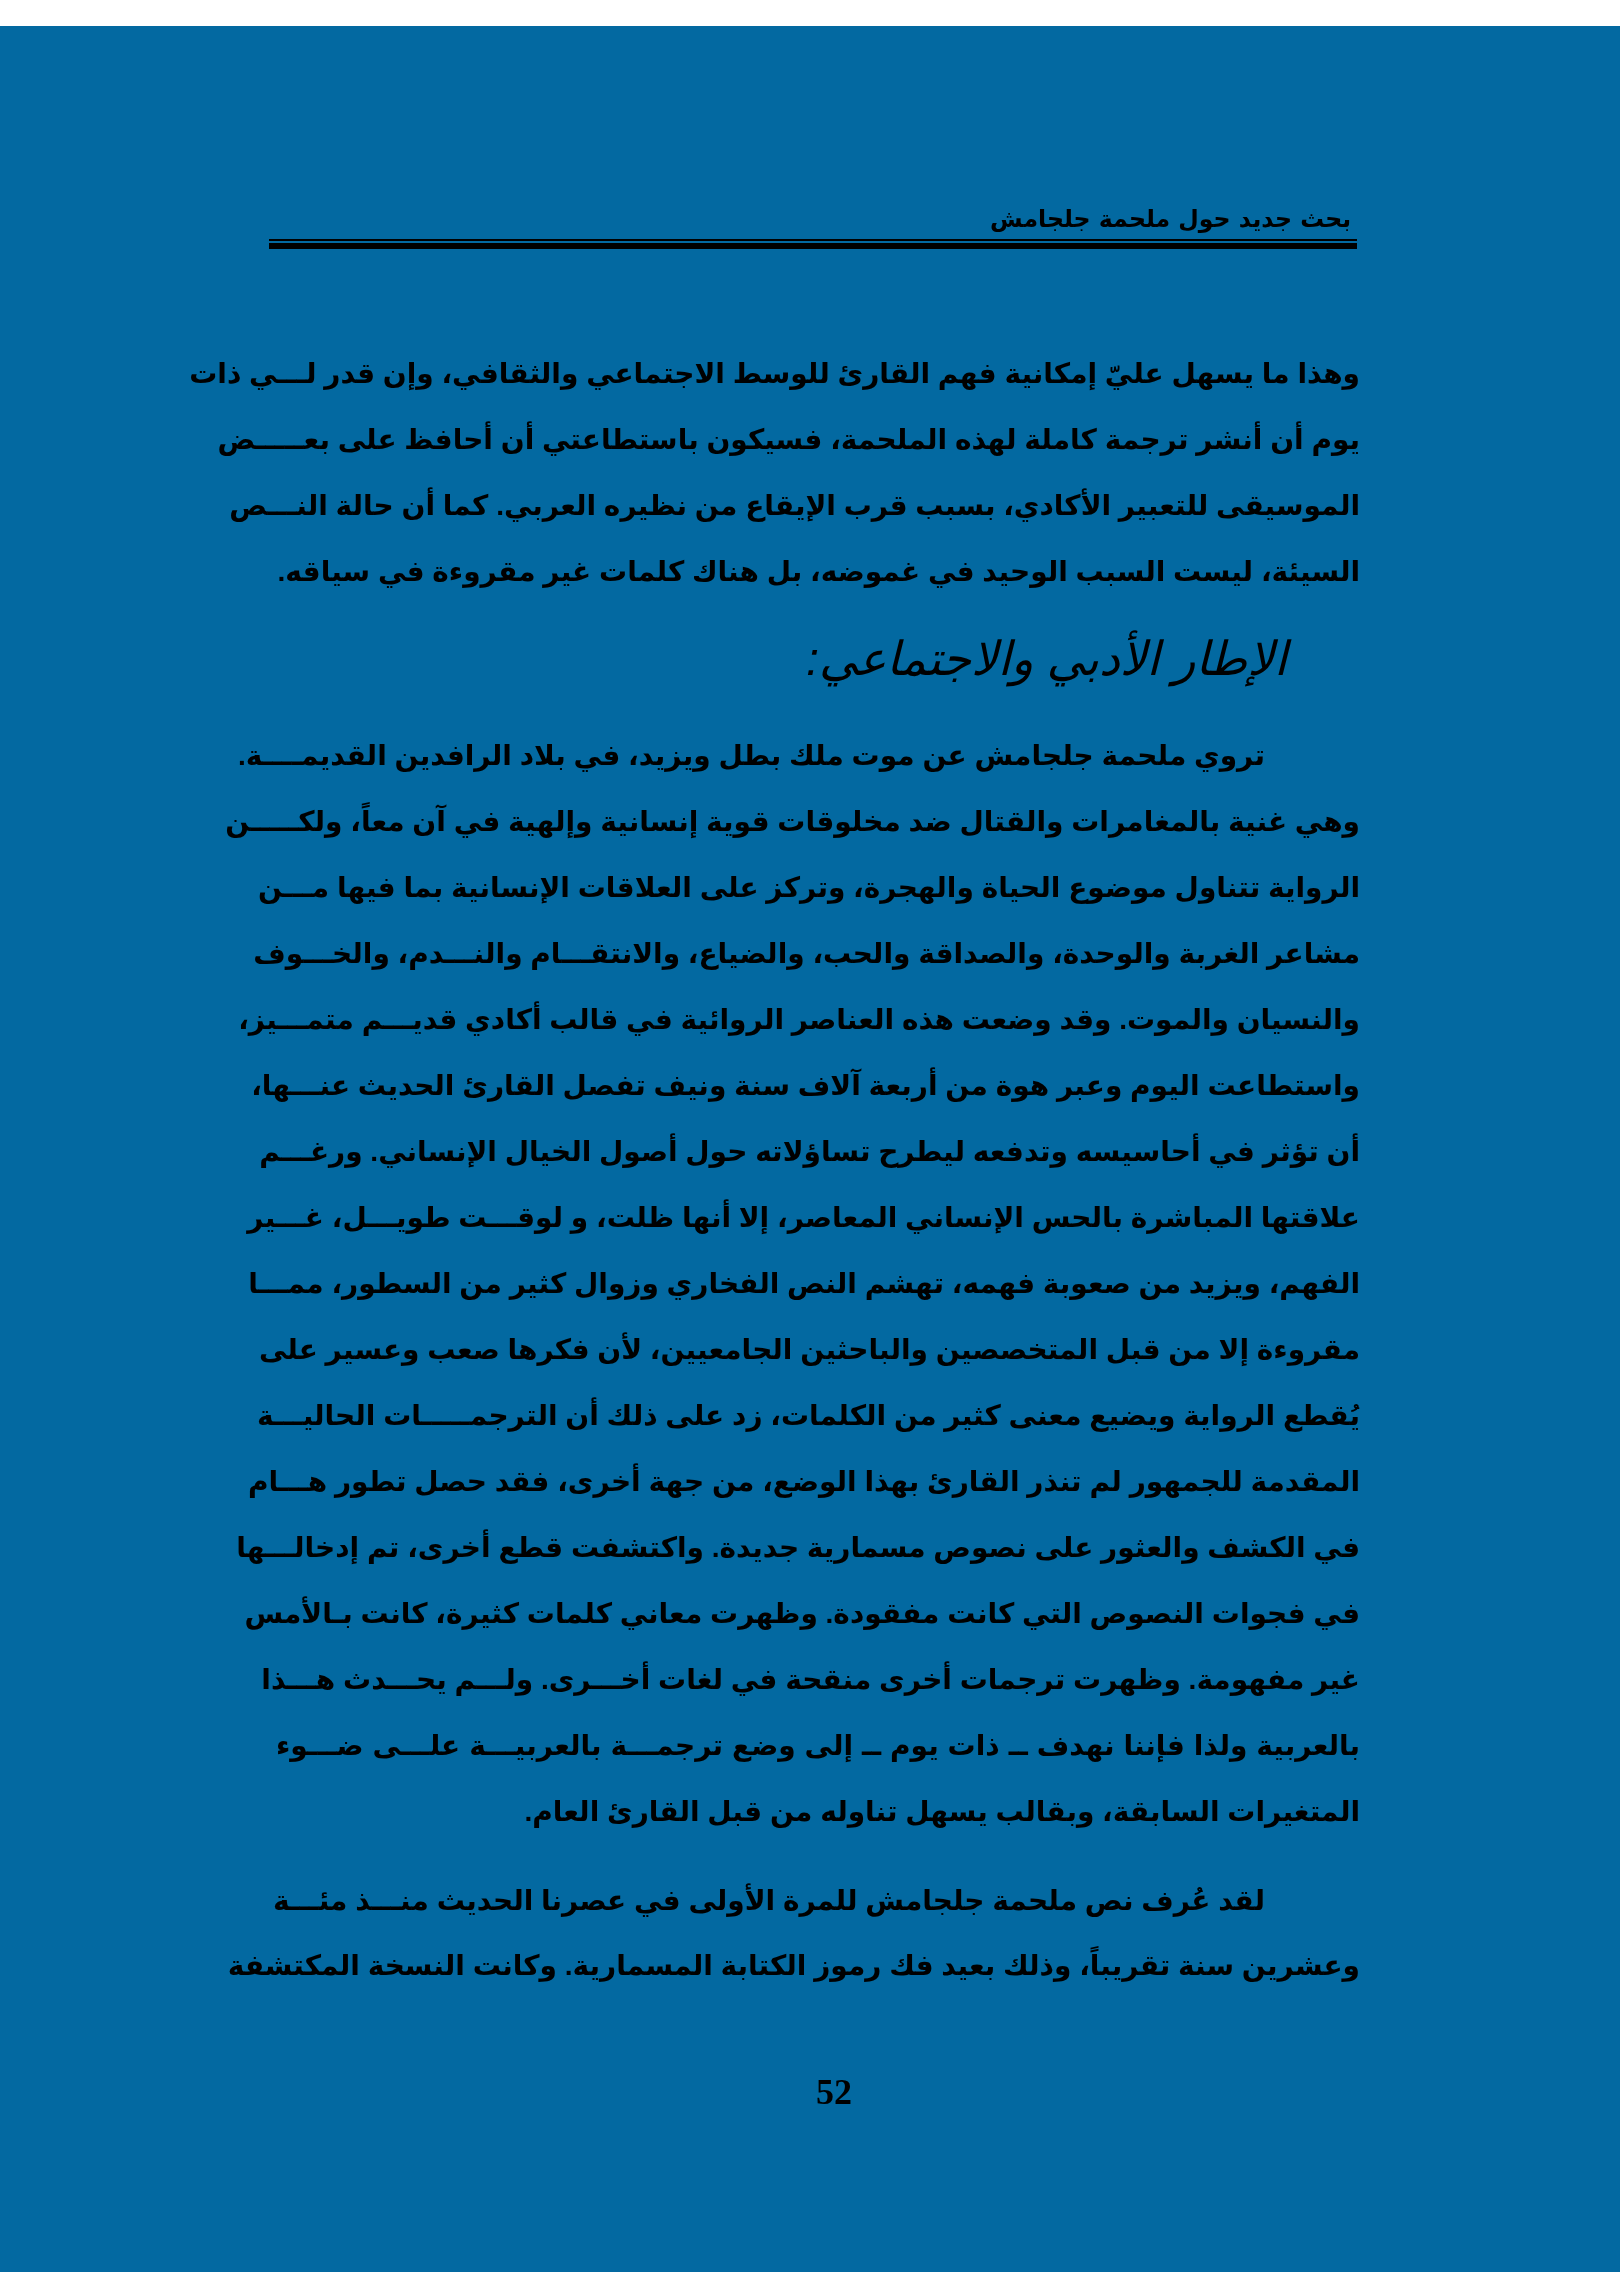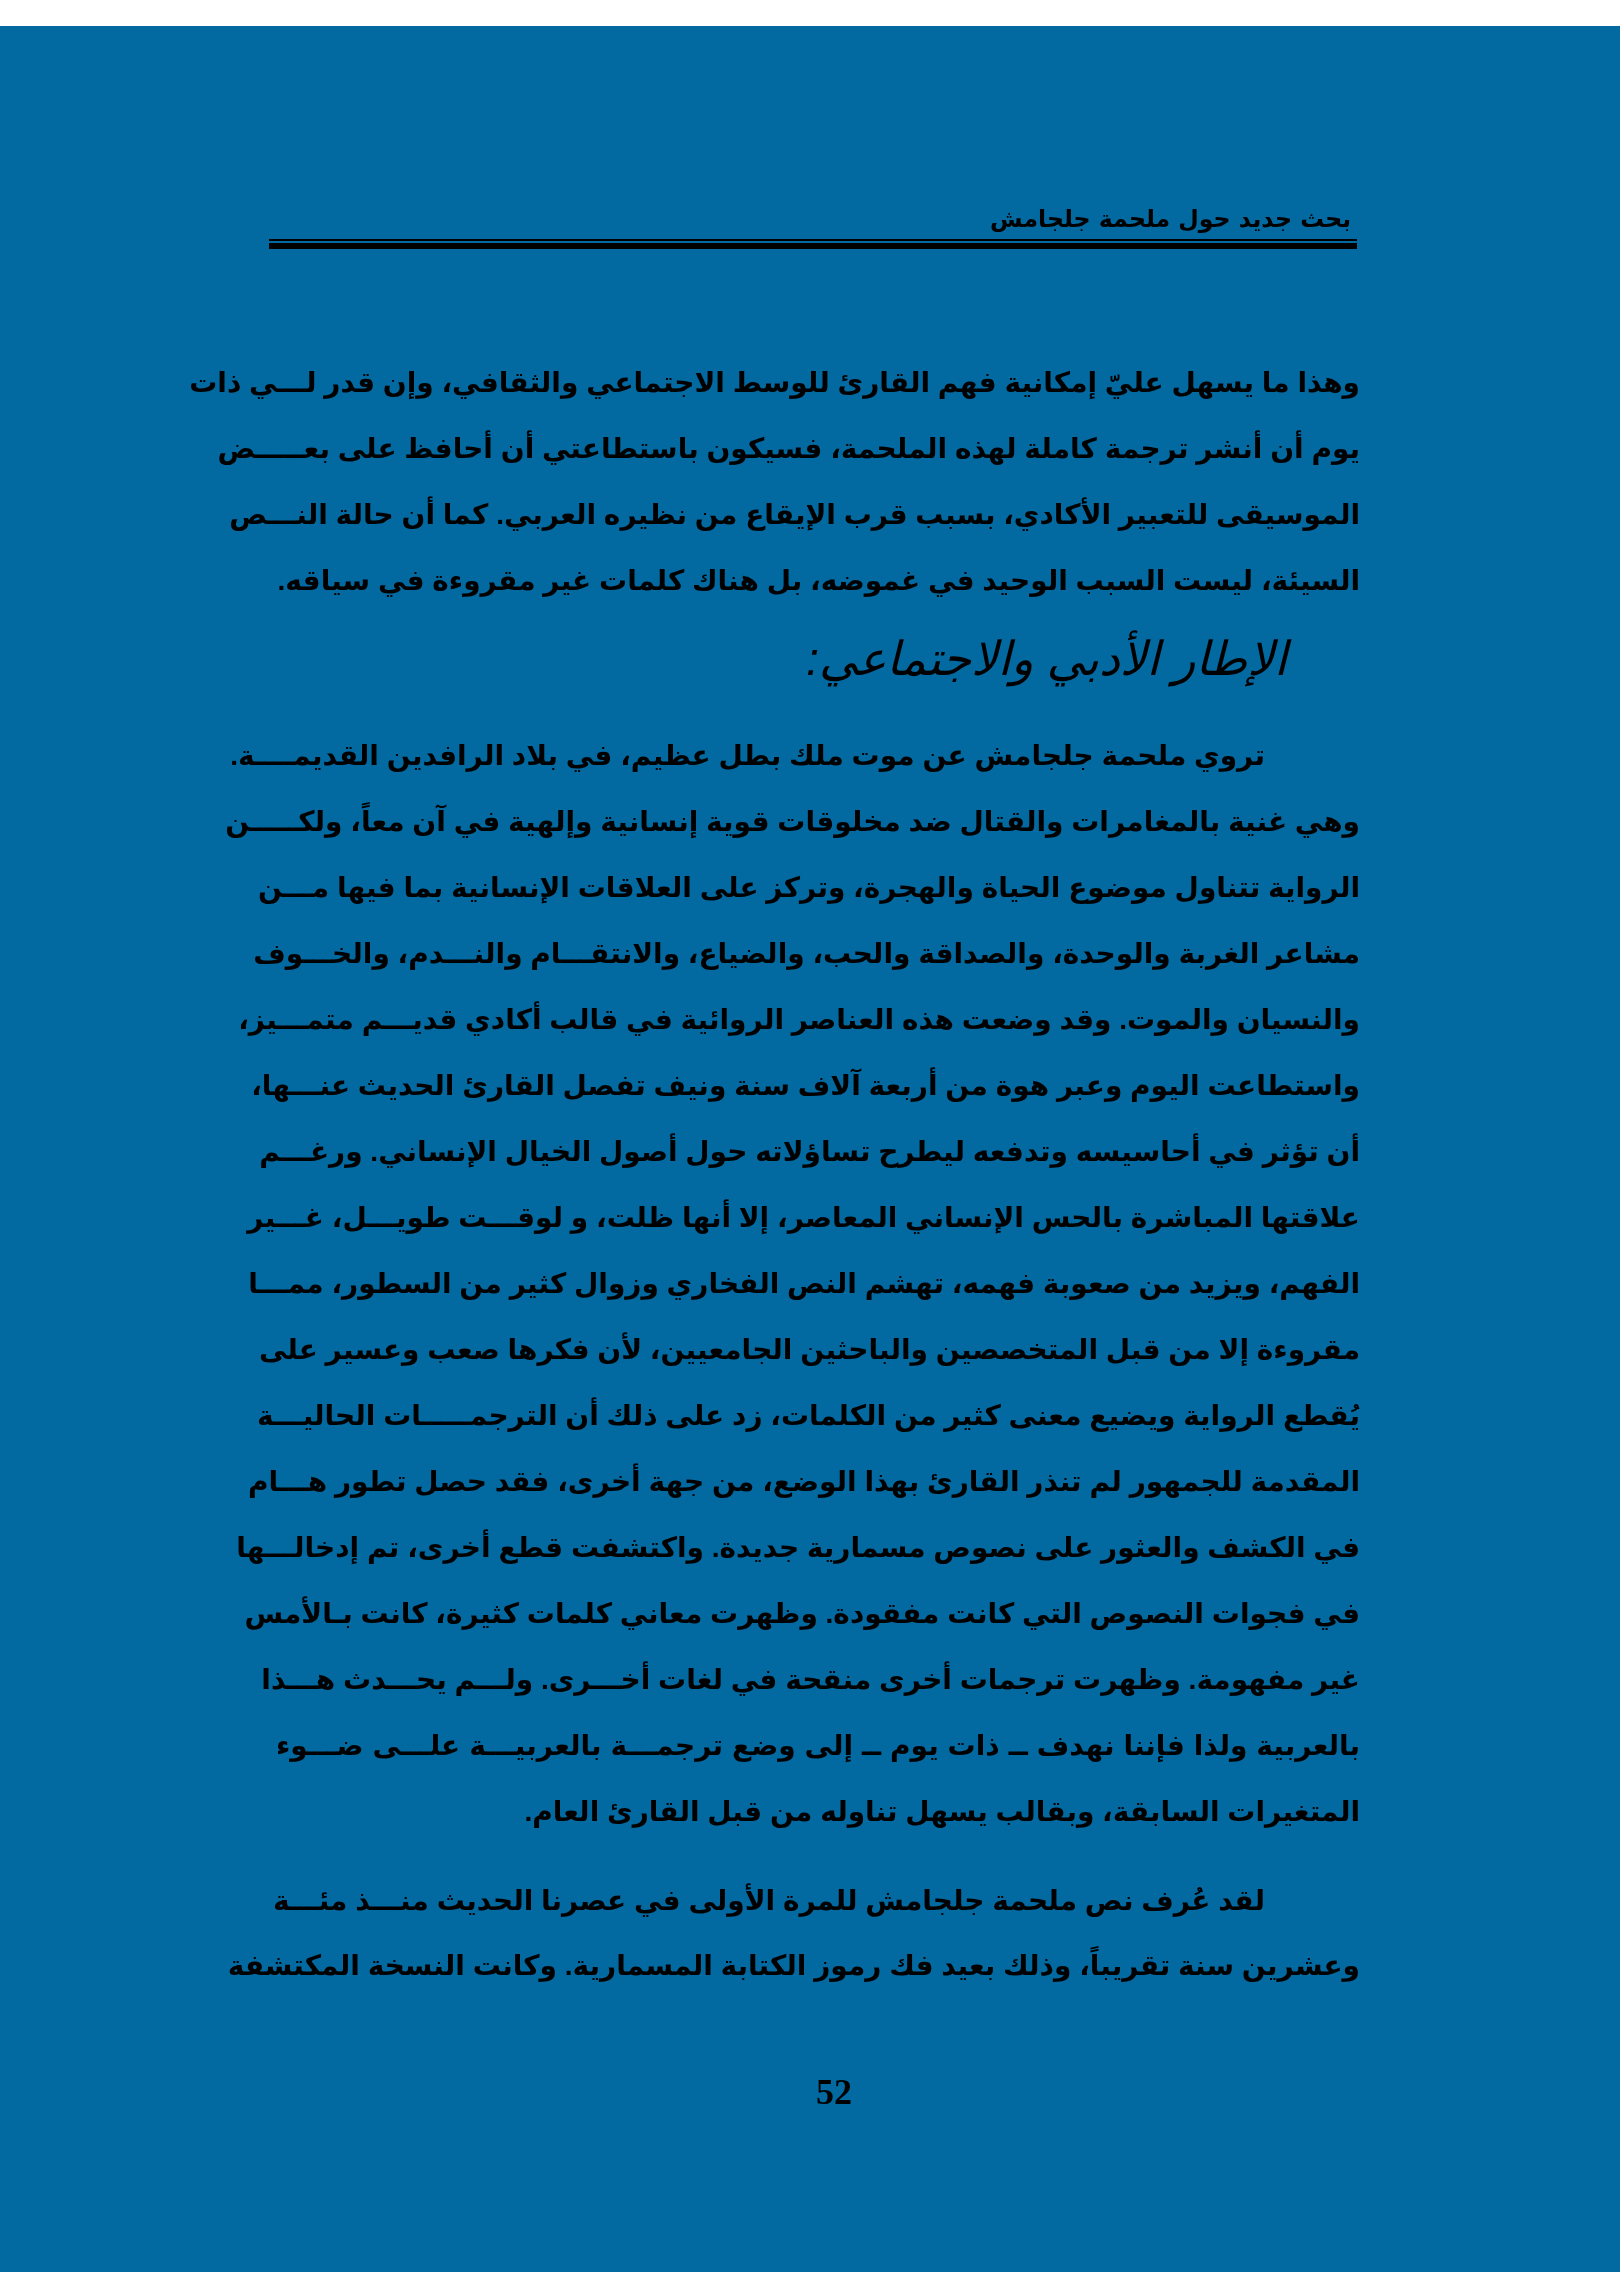--- a/index.html
+++ b/index.html
@@ -70,21 +70,21 @@
       white-space: nowrap;
       text-align: justify;
       text-align-last: justify;
     }
     .text-block .line.last {
       text-align-last: right;
     }
     .text-block .line.indent {
       padding-right: 95px;
     }
-    #para-1 { top: 324px; }
+    #para-1 { top: 315px; }
     #para-2 { top: 697px; }
     #para-3 { top: 1842px; line-height: 65px; }
     #para-3 .line { height: 65px; }
     .section-heading {
       position: absolute;
       right: 262px;
       top: 593px;
       width: 552px;
       direction: rtl;
       text-align: left;
@@ -118,21 +118,21 @@
   <div class="text-block" id="para-1">
     <span class="line">وهذا ما يسهل عليّ إمكانية فهم القارئ للوسط الاجتماعي والثقافي، وإن قدر لـــي ذات</span>
     <span class="line">يوم أن أنشر ترجمة كاملة لهذه الملحمة، فسيكون باستطاعتي أن أحافظ على بعـــــض</span>
     <span class="line">الموسيقى للتعبير الأكادي، بسبب قرب الإيقاع من نظيره العربي. كما أن حالة النـــص</span>
     <span class="line last">السيئة، ليست السبب الوحيد في غموضه، بل هناك كلمات غير مقروءة في سياقه.</span>
   </div>
 
   <div class="section-heading">الإطار الأدبي والاجتماعي:</div>
 
   <div class="text-block" id="para-2">
-    <span class="line indent">تروي ملحمة جلجامش عن موت ملك بطل عظيم، في بلاد الرافدين القديمــــة.</span>
+    <span class="line indent">تروي ملحمة جلجامش عن موت ملك بطل ويزيد، في بلاد الرافدين القديمــــة.</span>
     <span class="line">وهي غنية بالمغامرات والقتال ضد مخلوقات قوية إنسانية وإلهية في آن معاً، ولكـــــن</span>
     <span class="line">الرواية تتناول موضوع الحياة والهجرة، وتركز على العلاقات الإنسانية بما فيها مـــن</span>
     <span class="line">مشاعر الغربة والوحدة، والصداقة والحب، والضياع، والانتقـــام والنـــدم، والخـــوف</span>
     <span class="line">والنسيان والموت. وقد وضعت هذه العناصر الروائية في قالب أكادي قديـــم متمـــيز،</span>
     <span class="line">واستطاعت اليوم وعبر هوة من أربعة آلاف سنة ونيف تفصل القارئ الحديث عنـــها،</span>
     <span class="line">أن تؤثر في أحاسيسه وتدفعه ليطرح تساؤلاته حول أصول الخيال الإنساني. ورغـــم</span>
     <span class="line">علاقتها المباشرة بالحس الإنساني المعاصر، إلا أنها ظلت، و لوقـــت طويـــل، غـــير</span>
     <span class="line">الفهم، ويزيد من صعوبة فهمه، تهشم النص الفخاري وزوال كثير من السطور، ممـــا</span>
     <span class="line">مقروءة إلا من قبل المتخصصين والباحثين الجامعيين، لأن فكرها صعب وعسير على</span>
     <span class="line">يُقطع الرواية ويضيع معنى كثير من الكلمات، زد على ذلك أن الترجمـــــات الحاليـــة</span>

